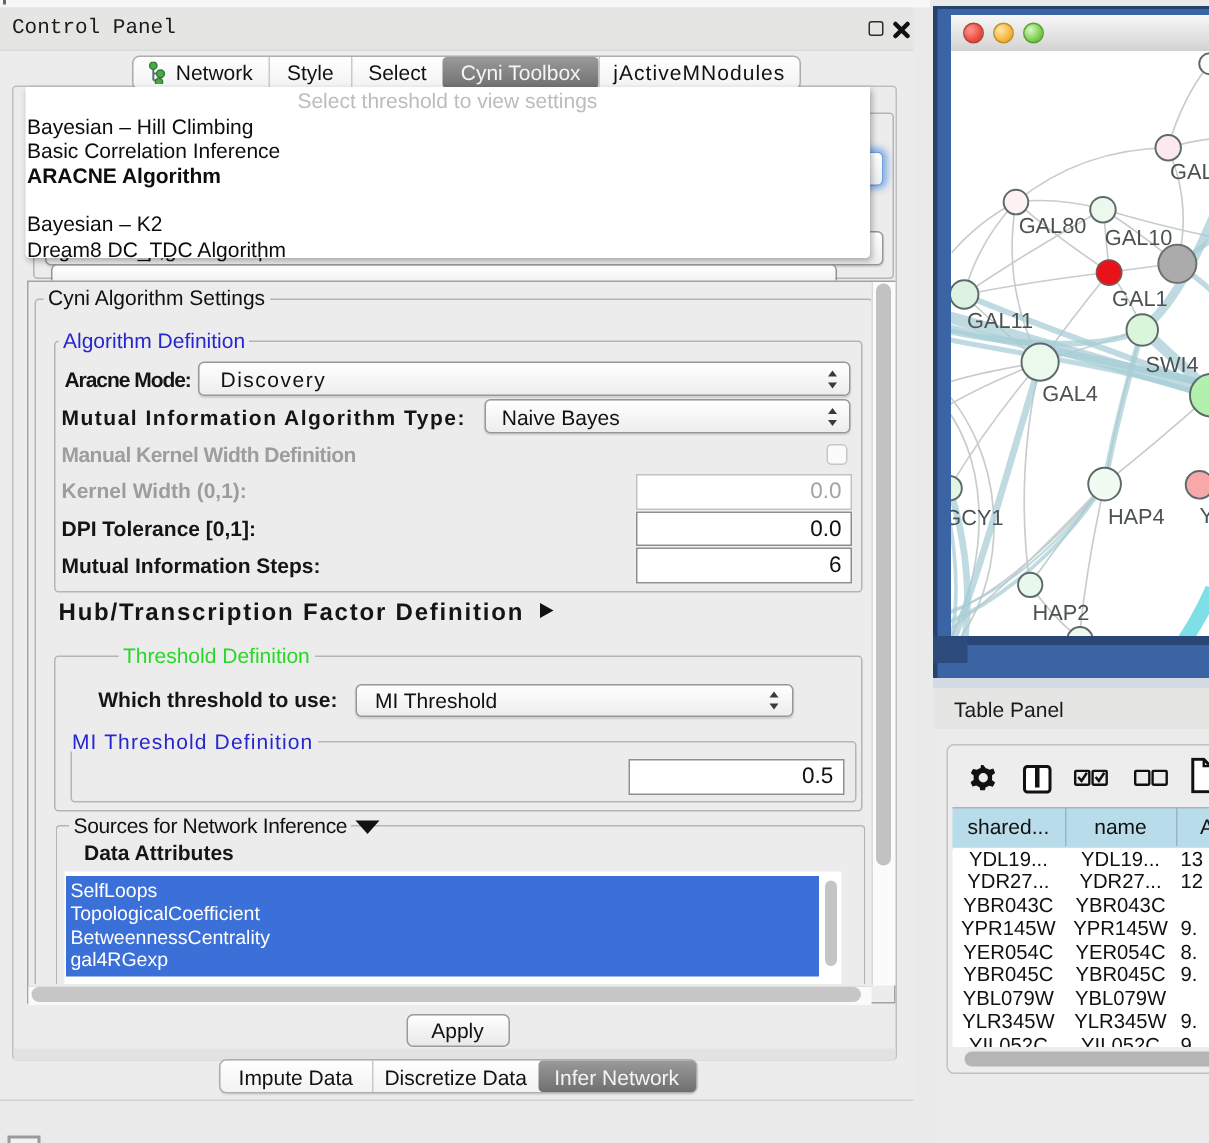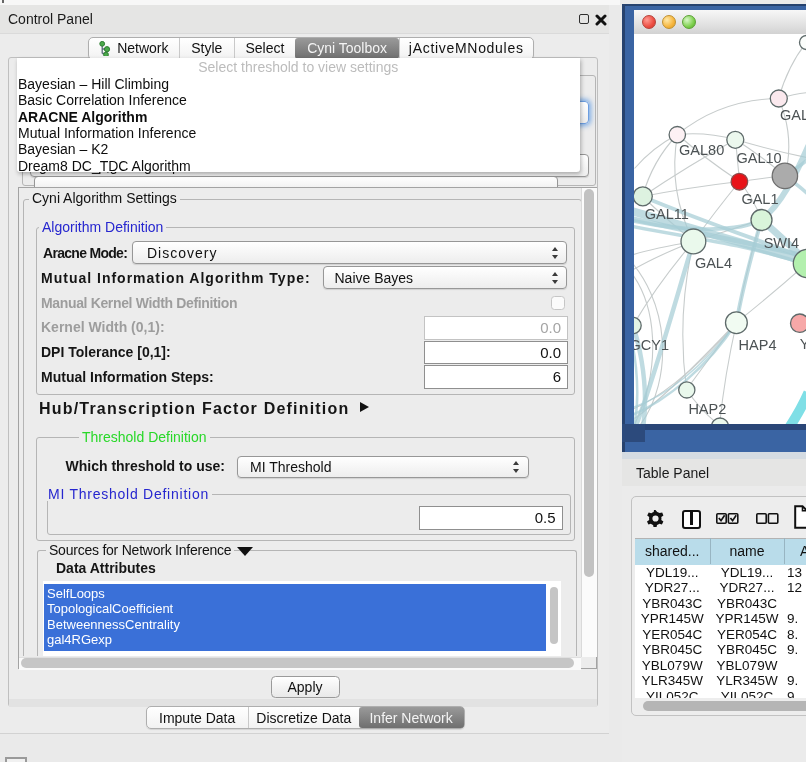--- a/index.html
+++ b/index.html
@@ -24,21 +24,21 @@
   .ditem{position:absolute;left:18px;font-size:14px;color:#0d0d0d;white-space:nowrap;}
 </style></head>
 <body>
 <div id="page">
 
   <div class="abs" style="left:0;top:0;width:620px;height:5px;background:#f7f7f7;"></div>
   <div class="abs" style="left:2px;top:0;width:2px;height:3px;background:#666;"></div>
   <div class="abs" style="left:0;top:5px;width:609px;height:728px;background:#ececec;"></div>
 
   <div class="abs" style="left:0;top:5px;width:609px;height:28px;background:#e5e5e4;border-bottom:1px solid #dadada;"></div>
-  <div class="abs" style="left:8px;top:11px;font-size:14px;color:#1b1b1b;">Control Panel</div>
+  <div class="abs" style="left:8px;top:11px;font-size:14px;color:#1b1b1b;font-family:Liberation Mono, monospace;">Control Panel</div>
   <div class="abs" style="left:579px;top:14px;width:8px;height:8px;border:1.6px solid #2e2e2e;border-radius:2px;"></div>
   <svg class="abs" style="left:595px;top:13.5px" width="12" height="12" viewBox="0 0 12 12">
     <path d="M2 2 L10 10 M10 2 L2 10" stroke="#111" stroke-width="3" stroke-linecap="round"></path>
   </svg>
 
   <div class="abs" style="left:8px;top:57px;width:588px;height:648px;border:1px solid #bfbfbf;border-radius:3px;background:#ececec;"></div>
 
   <div class="abs" style="left:9px;top:699px;width:588px;height:8px;background:#e2e2e2;"></div>
 
   <div class="grp" style="left:22px;top:75px;width:572px;height:109px;"></div>
@@ -158,21 +158,20 @@
 
   <div class="abs" style="left:0;top:732.5px;width:609px;height:1px;background:#d2d2d2;"></div>
 
   <div class="abs" style="left:5px;top:756.5px;width:18px;height:10px;border:2px solid #9a9a9a;background:#f1f1f1;"></div>
 
   <div class="abs" style="left:17px;top:57.5px;width:562.5px;height:114px;background:#fff;border-radius:0 0 3px 3px;box-shadow:1px 2px 4px rgba(0,0,0,0.3);z-index:50;"></div>
   <div class="abs" style="left:17px;top:59px;width:562.5px;text-align:center;font-size:14px;color:#bcbcbc;z-index:51;">Select threshold to view settings</div>
   <div class="ditem" style="top:76px;z-index:51;">Bayesian – Hill Climbing</div>
   <div class="ditem" style="top:92.3px;z-index:51;">Basic Correlation Inference</div>
   <div class="ditem" style="top:108.6px;z-index:51;font-weight:bold;">ARACNE Algorithm</div>
-  <div class="ditem" style="top:124.9px;z-index:51;">Mutual Information Inference</div>
   <div class="ditem" style="top:141.2px;z-index:51;">Bayesian – K2</div>
   <div class="ditem" style="top:157.5px;z-index:51;">Dream8 DC_TDC Algorithm</div>
 
   <div class="abs" style="left:622px;top:4px;width:184px;height:448px;background:#3a64a3;"></div>
   <div class="abs" style="left:622px;top:4px;width:184px;height:1.5px;background:#26426e;"></div>
   <div class="abs" style="left:622px;top:4px;width:2.5px;height:448px;background:#27426e;"></div>
   <div class="abs" style="left:633.5px;top:423.5px;width:172.5px;height:6px;background:#2a4677;"></div>
   <div class="abs" style="left:622px;top:423.5px;width:23px;height:18px;background:#2c4a7c;"></div>
 
   <div class="abs" style="left:633.5px;top:9.5px;width:172.5px;height:24px;background:linear-gradient(#f7f7f7,#dedede 70%,#d2d2d2);border-bottom:1px solid #9e9e9e;"></div>

